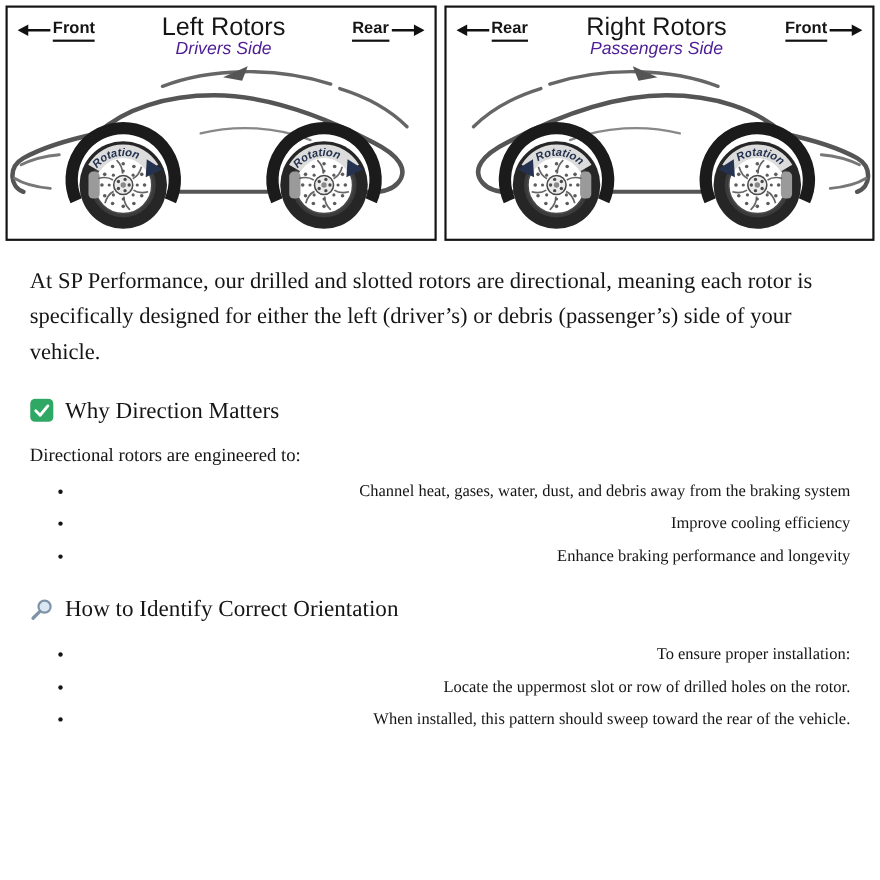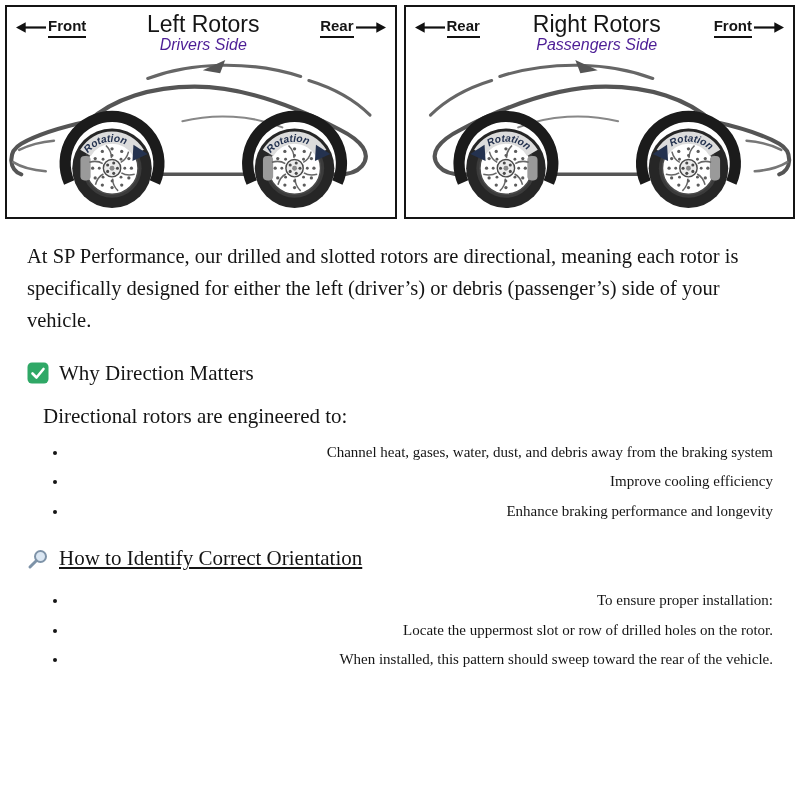--- a/index.html
+++ b/index.html
@@ -13,22 +13,22 @@
   .dir-text{font-weight:bold;font-size:15px;border-bottom:2.5px solid #111;line-height:1.1;padding-bottom:1px;}
   .title-wrap{text-align:center;margin-top:-2px;}
   .panel-title{display:block;font-weight:normal;font-size:23px;line-height:1.05;}
   .panel-subtitle{display:block;font-weight:normal;font-style:italic;font-size:16px;color:#4c1d95;}
   .car-svg{display:block;width:100%;height:auto;margin-top:0;}
 
   
   .content{padding:6px 27px 0 27px;}
   .intro{font-size:20.5px;line-height:1.55;margin:16px 0 22px 0;}
   .sec-heading{display:flex;align-items:center;gap:10px;font-size:21px;font-weight:normal;margin:24px 0 18px 0;}
-  .sec-heading.regular{font-weight:normal;text-decoration:underline;}
-  .lead{font-size:21px;margin:18px 0 12px 16px;}
+  .sec-heading.regular{font-weight:normal;}
+  .lead{font-size:17px;margin:18px 0 12px 0;}
   ul{margin:12px 0 24px 0;padding-left:41px;}
   li{font-size:15px;line-height:1.5;margin-bottom:7px;text-align:right;}
   .icon{flex:0 0 auto;display:inline-flex;}
 </style>
 </head>
 <body>
 
 <svg width="0" height="0" style="position:absolute" aria-hidden="true">
   <defs>
     <g id="wheel-def">

